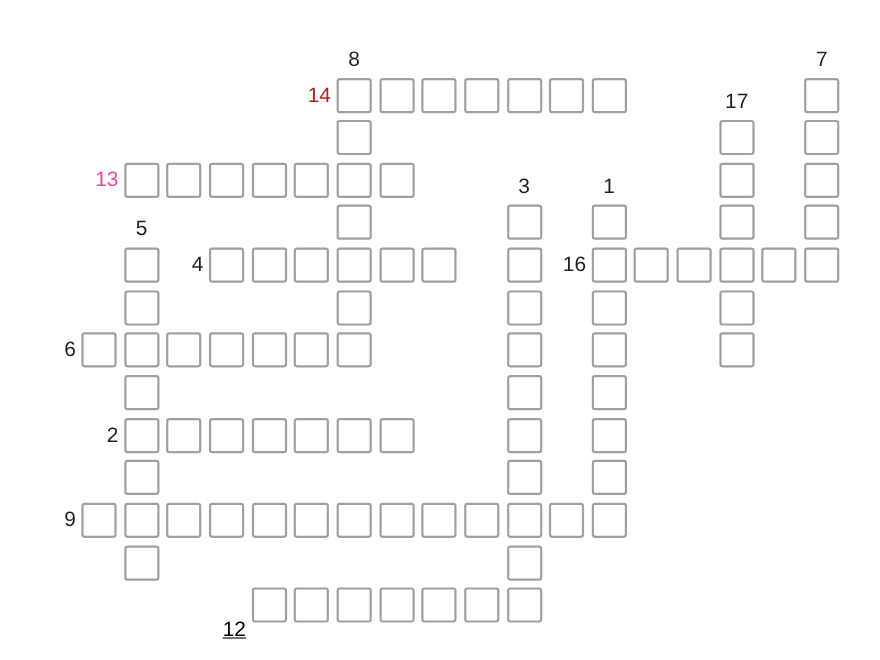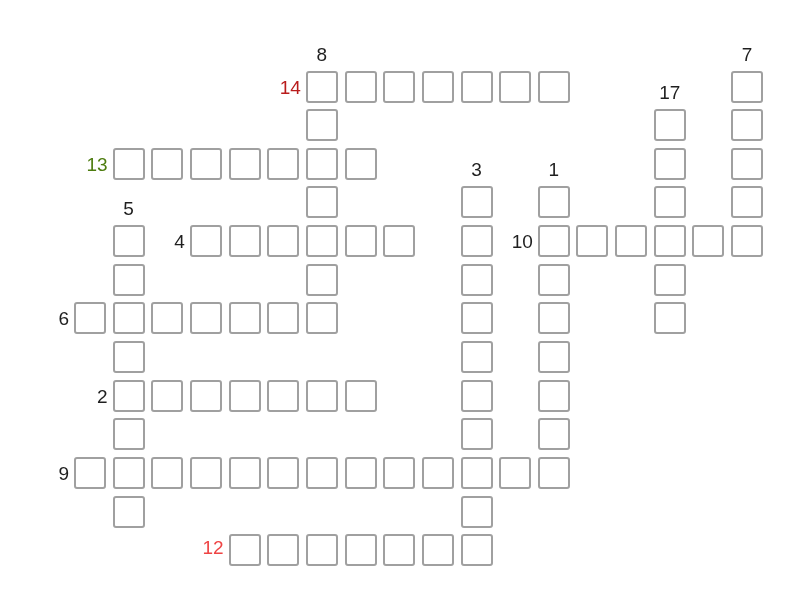--- a/index.html
+++ b/index.html
@@ -69,21 +69,21 @@
     <div class="cell" style="left: 653.75px; top: 225.1px; background: rgb(255, 255, 255); border-color: rgb(160, 160, 160);"></div>
     <div class="cell" style="left: 653.75px; top: 263.75px; background: rgb(255, 255, 255); border-color: rgb(160, 160, 160);"></div>
     <div class="cell" style="left: 653.75px; top: 302.4px; background: rgb(255, 255, 255); border-color: rgb(160, 160, 160);"></div>
     <div class="clue-number down" style="color: rgb(31, 31, 31); left: 669.75px; top: 102.15px;">17</div>
     <div class="cell" style="left: 112.65px; top: 147.8px; background: rgb(255, 255, 255); border-color: rgb(160, 160, 160);"></div>
     <div class="cell" style="left: 151.3px; top: 147.8px; background: rgb(255, 255, 255); border-color: rgb(160, 160, 160);"></div>
     <div class="cell" style="left: 189.95px; top: 147.8px; background: rgb(255, 255, 255); border-color: rgb(160, 160, 160);"></div>
     <div class="cell" style="left: 228.6px; top: 147.8px; background: rgb(255, 255, 255); border-color: rgb(160, 160, 160);"></div>
     <div class="cell" style="left: 267.25px; top: 147.8px; background: rgb(255, 255, 255); border-color: rgb(160, 160, 160);"></div>
     <div class="cell" style="left: 344.55px; top: 147.8px; background: rgb(255, 255, 255); border-color: rgb(160, 160, 160);"></div>
-    <div class="clue-number across" style="color: #4d7c0f; left: 107.65px; top: 163.8px;">13</div>
+    <div class="clue-number across" style="color: #ec4899; left: 107.65px; top: 163.8px;">13</div>
     <div class="cell" style="left: 460.5px; top: 186.45px; background: rgb(255, 255, 255); border-color: rgb(160, 160, 160);"></div>
     <div class="cell" style="left: 460.5px; top: 225.1px; background: rgb(255, 255, 255); border-color: rgb(160, 160, 160);"></div>
     <div class="cell" style="left: 460.5px; top: 263.75px; background: rgb(255, 255, 255); border-color: rgb(160, 160, 160);"></div>
     <div class="cell" style="left: 460.5px; top: 302.4px; background: rgb(255, 255, 255); border-color: rgb(160, 160, 160);"></div>
     <div class="cell" style="left: 460.5px; top: 341.05px; background: rgb(255, 255, 255); border-color: rgb(160, 160, 160);"></div>
     <div class="cell" style="left: 460.5px; top: 379.7px; background: rgb(255, 255, 255); border-color: rgb(160, 160, 160);"></div>
     <div class="cell" style="left: 460.5px; top: 418.35px; background: rgb(255, 255, 255); border-color: rgb(160, 160, 160);"></div>
     <div class="cell" style="left: 460.5px; top: 457px; background: rgb(255, 255, 255); border-color: rgb(160, 160, 160);"></div>
     <div class="cell" style="left: 460.5px; top: 495.65px; background: rgb(255, 255, 255); border-color: rgb(160, 160, 160);"></div>
     <div class="cell" style="left: 460.5px; top: 534.3px; background: rgb(255, 255, 255); border-color: rgb(160, 160, 160);"></div>
@@ -108,21 +108,21 @@
     <div class="clue-number down" style="color: rgb(31, 31, 31); left: 128.65px; top: 218.1px;">5</div>
     <div class="cell" style="left: 189.95px; top: 225.1px; background: rgb(255, 255, 255); border-color: rgb(160, 160, 160);"></div>
     <div class="cell" style="left: 228.6px; top: 225.1px; background: rgb(255, 255, 255); border-color: rgb(160, 160, 160);"></div>
     <div class="cell" style="left: 267.25px; top: 225.1px; background: rgb(255, 255, 255); border-color: rgb(160, 160, 160);"></div>
     <div class="cell" style="left: 344.55px; top: 225.1px; background: rgb(255, 255, 255); border-color: rgb(160, 160, 160);"></div>
     <div class="cell" style="left: 383.2px; top: 225.1px; background: rgb(255, 255, 255); border-color: rgb(160, 160, 160);"></div>
     <div class="clue-number across" style="color: rgb(31, 31, 31); left: 184.95px; top: 241.1px;">4</div>
     <div class="cell" style="left: 576.45px; top: 225.1px; background: rgb(255, 255, 255); border-color: rgb(160, 160, 160);"></div>
     <div class="cell" style="left: 615.1px; top: 225.1px; background: rgb(255, 255, 255); border-color: rgb(160, 160, 160);"></div>
     <div class="cell" style="left: 692.4px; top: 225.1px; background: rgb(255, 255, 255); border-color: rgb(160, 160, 160);"></div>
-    <div class="clue-number across" style="color: rgb(31, 31, 31); left: 532.8px; top: 241.1px;">10</div>
+    <div class="clue-number across" style="color: rgb(31, 31, 31); left: 532.8px; top: 241.1px;">16</div>
     <div class="cell" style="left: 74px; top: 302.4px; background: rgb(255, 255, 255); border-color: rgb(160, 160, 160);"></div>
     <div class="cell" style="left: 151.3px; top: 302.4px; background: rgb(255, 255, 255); border-color: rgb(160, 160, 160);"></div>
     <div class="cell" style="left: 189.95px; top: 302.4px; background: rgb(255, 255, 255); border-color: rgb(160, 160, 160);"></div>
     <div class="cell" style="left: 228.6px; top: 302.4px; background: rgb(255, 255, 255); border-color: rgb(160, 160, 160);"></div>
     <div class="cell" style="left: 267.25px; top: 302.4px; background: rgb(255, 255, 255); border-color: rgb(160, 160, 160);"></div>
     <div class="clue-number across" style="color: rgb(31, 31, 31); left: 69px; top: 318.4px;">6</div>
     <div class="cell" style="left: 151.3px; top: 379.7px; background: rgb(255, 255, 255); border-color: rgb(160, 160, 160);"></div>
     <div class="cell" style="left: 189.95px; top: 379.7px; background: rgb(255, 255, 255); border-color: rgb(160, 160, 160);"></div>
     <div class="cell" style="left: 228.6px; top: 379.7px; background: rgb(255, 255, 255); border-color: rgb(160, 160, 160);"></div>
     <div class="cell" style="left: 267.25px; top: 379.7px; background: rgb(255, 255, 255); border-color: rgb(160, 160, 160);"></div>
@@ -139,14 +139,14 @@
     <div class="cell" style="left: 383.2px; top: 457px; background: rgb(255, 255, 255); border-color: rgb(160, 160, 160);"></div>
     <div class="cell" style="left: 421.85px; top: 457px; background: rgb(255, 255, 255); border-color: rgb(160, 160, 160);"></div>
     <div class="cell" style="left: 499.15px; top: 457px; background: rgb(255, 255, 255); border-color: rgb(160, 160, 160);"></div>
     <div class="clue-number across" style="color: rgb(31, 31, 31); left: 69px; top: 473px;">9</div>
     <div class="cell" style="left: 228.6px; top: 534.3px; background: rgb(255, 255, 255); border-color: rgb(160, 160, 160);"></div>
     <div class="cell" style="left: 267.25px; top: 534.3px; background: rgb(255, 255, 255); border-color: rgb(160, 160, 160);"></div>
     <div class="cell" style="left: 305.9px; top: 534.3px; background: rgb(255, 255, 255); border-color: rgb(160, 160, 160);"></div>
     <div class="cell" style="left: 344.55px; top: 534.3px; background: rgb(255, 255, 255); border-color: rgb(160, 160, 160);"></div>
     <div class="cell" style="left: 383.2px; top: 534.3px; background: rgb(255, 255, 255); border-color: rgb(160, 160, 160);"></div>
     <div class="cell" style="left: 421.85px; top: 534.3px; background: rgb(255, 255, 255); border-color: rgb(160, 160, 160);"></div>
-    <div class="clue-number across" style="color: #ef4444; left: 223.6px; top: 547px;">12</div>
+    <div class="clue-number across" style="color: #000000; left: 223.6px; top: 573px; text-decoration: underline;">12</div>
   </div>
 
 </body></html>

